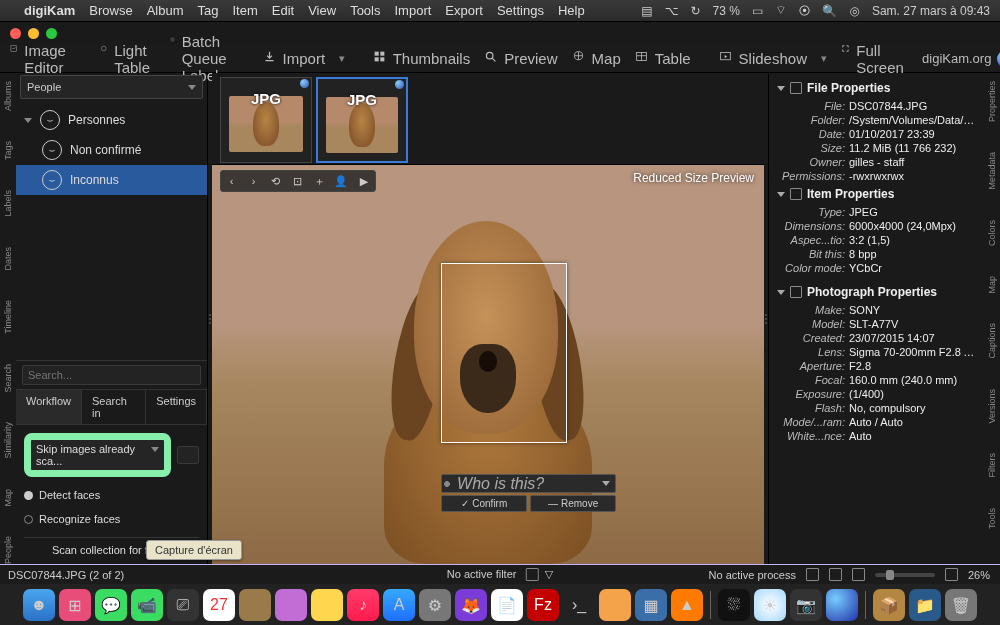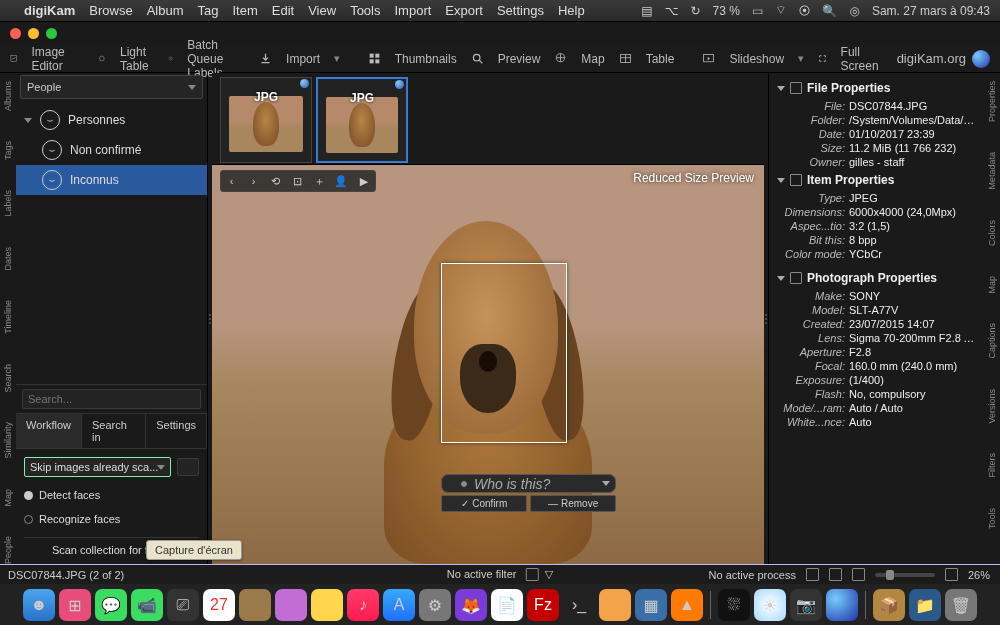--- a/index.html
+++ b/index.html
@@ -7,21 +7,21 @@
   .menubar{height:22px;background:linear-gradient(#3a3a3a,#2a2a2a);display:flex;align-items:center;padding:0 10px;color:#ddd;font-size:13px;border-bottom:1px solid #000}
   .menubar .left{display:flex;gap:14px;align-items:center}
   .menubar .apple{font-size:14px}
   .menubar .right{margin-left:auto;display:flex;align-items:center;gap:12px;font-size:12px}
   .menubar .right span{opacity:.9}
   .menubar .appname{font-weight:600}
   .traffic{display:flex;gap:7px;padding:6px 10px;background:#1a1a1a}
   .traffic div{width:11px;height:11px;border-radius:50%}
   .tr-r{background:#ff5f56}.tr-y{background:#ffbd2e}.tr-g{background:#27c93f}
   .toolbar{height:28px;background:#1b1b1b;display:flex;align-items:center;padding:0 10px;gap:14px;border-bottom:1px solid #000;position:relative}
-  .tb-item{display:flex;align-items:center;gap:14px;color:#bbb;font-size:12px;cursor:pointer}
+  .tb-item{display:flex;align-items:flex-start;gap:7px;color:#bbb;font-size:15px;cursor:pointer}
   .tb-item svg{width:13px;height:13px;fill:#bbb}
   .tb-sep{width:1px;height:16px;background:#444}
   .dk-logo{margin-left:auto;display:flex;align-items:center;gap:6px;color:#bbb;font-size:13px}
   .dk-logo .globe{width:18px;height:18px;border-radius:50%;background:radial-gradient(circle at 30% 30%,#7cf,#23a)}
   .main{display:flex;height:calc(625px - 22px - 22px - 28px - 20px - 42px);background:#1a1a1a}
   .right-tabs,.left-outer-tabs{width:16px;background:#1a1a1a;display:flex;flex-direction:column;align-items:center;padding-top:8px;gap:30px;font-size:9px;color:#888}
   .vtab{writing-mode:vertical-rl;transform:rotate(180deg);cursor:pointer;display:flex;align-items:center;gap:3px}
   .left-panel{width:192px;background:#1a1a1a;border-right:1px solid #000;display:flex;flex-direction:column}
   .combo{height:24px;background:#252525;border:1px solid #444;margin:2px 4px;border-radius:2px;display:flex;align-items:center;padding:0 6px;font-size:11px;color:#ccc;position:relative}
   .combo:after{content:"";position:absolute;right:6px;width:0;height:0;border-left:4px solid transparent;border-right:4px solid transparent;border-top:5px solid #888}
@@ -33,45 +33,45 @@
   .exp{width:0;height:0;border-top:4px solid transparent;border-bottom:4px solid transparent;border-left:5px solid #888}
   .exp.open{border-left:4px solid transparent;border-right:4px solid transparent;border-top:5px solid #888;border-bottom:none}
   .search-row{padding:4px 6px;border-top:1px solid #333;margin-top:auto}
   .search-row input{width:100%;background:#232323;border:1px solid #3a3a3a;color:#aaa;padding:3px 5px;border-radius:2px;font-size:11px}
   .tabs{display:flex;border-top:1px solid #333;border-bottom:1px solid #333}
   .tab{padding:5px 10px;font-size:11px;color:#ccc;cursor:pointer;border-right:1px solid #333}
   .tab.active{background:#2a2a2a}
   .wf{padding:8px;display:flex;flex-direction:column;gap:12px;font-size:11px;color:#ddd}
   .wf .row{display:flex;align-items:center;gap:6px}
   .wf .row input[type=text]{width:22px;background:#232323;border:1px solid #3a3a3a;border-radius:2px;height:18px}
-  .wf .combo-sm{flex:1;background:#252525;border:1px solid #86efac;padding:3px 5px;border-radius:2px;position:relative;font-size:11px}
+  .wf .combo-sm{flex:1;background:#252525;border:7px solid #86efac;padding:3px 5px;border-radius:8px;position:relative;font-size:11px}
   .wf .combo-sm:after{content:"";position:absolute;right:5px;top:7px;width:0;height:0;border-left:4px solid transparent;border-right:4px solid transparent;border-top:5px solid #888}
   .center{flex:1;display:flex;flex-direction:column;background:#181818;position:relative}
   .thumbs{height:92px;background:#1a1a1a;display:flex;padding:4px 8px;gap:4px;border-bottom:1px solid #000}
   .thumb{width:92px;height:86px;border:1px solid #444;background:#222;position:relative;padding-top:14px}
   .thumb.sel{border:2px solid #3a7ad8}
-  .thumb .tlabel{position:absolute;top:12px;left:0;right:0;text-align:center;font-size:12px;color:#fff;font-weight:600;text-shadow:0 0 3px #000;z-index:2}
+  .thumb .tlabel{position:absolute;top:12px;left:0;right:0;text-align:center;font-size:15px;color:#fff;font-weight:600;text-shadow:0 0 3px #000;z-index:2}
   .thumb .timg{margin:4px 8px;height:56px;border-radius:2px;background:linear-gradient(#b5896a 45%,#a9875e 55%);position:relative}
   .thumb .td-dog{position:absolute;left:32%;top:10%;width:36%;height:80%;background:radial-gradient(ellipse 50% 60% at 50% 40%,#b88545,#8a5a2e);border-radius:50% 50% 40% 40%}
   .thumb .globe{position:absolute;top:1px;right:2px;width:9px;height:9px;border-radius:50%;background:radial-gradient(circle at 30% 30%,#8cf,#35a)}
   .preview{flex:1;position:relative;overflow:hidden;background:linear-gradient( #b8957e 0%, #b8957e 40%, #a6875f 55%, #8d6a45 100%)}
   .dog{position:absolute;left:29%;top:14%;width:42%;height:86%}
   .dog-body{position:absolute;left:5%;bottom:0;width:90%;height:55%;background:radial-gradient(ellipse at 50% 20%,#b07a3e,#7a4e22);border-radius:48% 48% 20% 20%}
   .dog-head{position:absolute;left:18%;top:0;width:62%;height:62%;background:radial-gradient(ellipse at 50% 45%,#c6925a,#8f5f30);border-radius:50% 50% 46% 46%}
   .dog-ear-l{position:absolute;left:10%;top:18%;width:20%;height:46%;background:#6a4420;border-radius:50% 40% 40% 50%;transform:rotate(10deg)}
   .dog-ear-r{position:absolute;right:10%;top:18%;width:20%;height:46%;background:#6a4420;border-radius:40% 50% 50% 40%;transform:rotate(-10deg)}
   .dog-snout{position:absolute;left:38%;top:36%;width:24%;height:20%;background:#3b2a1a;border-radius:40% 40% 50% 50%}
   .dog-nose{position:absolute;left:46%;top:38%;width:8%;height:6%;background:#170d06;border-radius:50%}
   .face-box{position:absolute;left:41.5%;top:24.5%;width:126px;height:180px;border:1px solid #fff;box-shadow:0 0 4px rgba(0,0,0,.5)}
   .pv-toolbar{position:absolute;left:8px;top:5px;height:22px;display:flex;align-items:center;background:rgba(40,40,40,.85);border:1px solid #444;border-radius:3px}
   .pv-toolbar .pvbtn{width:22px;height:20px;display:flex;align-items:center;justify-content:center;color:#ccc;cursor:pointer;border-right:1px solid #3a3a3a;font-size:11px}
   .pv-toolbar .pvbtn:last-child{border-right:none}
   .pv-label{position:absolute;right:10px;top:6px;color:#fff;font-size:12px;text-shadow:0 0 4px rgba(0,0,0,0.8)}
   .face-widget{position:absolute;left:41.5%;top:77.5%;width:175px}
-  .fw-input{height:19px;background:#2a2a2a;border:1px solid #555;border-radius:7px;display:flex;align-items:center;padding:0 17px;color:#aaa;font-size:14px;font-style:italic;position:relative}
+  .fw-input{height:19px;background:#2a2a2a;border:1px solid #555;border-radius:2px;display:flex;align-items:center;padding:0 0;color:#aaa;font-size:16px;font-style:italic;position:relative}
   .fw-input:before{content:"";width:10px;height:10px;margin-right:5px;background:radial-gradient(circle,#888 40%,transparent 42%)}
   .fw-input:after{content:"";position:absolute;right:5px;width:0;height:0;border-left:4px solid transparent;border-right:4px solid transparent;border-top:5px solid #aaa}
   .fw-btns{display:flex;gap:3px;margin-top:2px}
   .fw-btn{flex:1;height:17px;background:#2a2a2a;border:1px solid #555;border-radius:2px;display:flex;align-items:center;justify-content:center;color:#ccc;font-size:10px;cursor:pointer;gap:3px}
   .right-panel{width:216px;background:#1a1a1a;border-left:1px solid #000;overflow-y:auto;padding:4px 2px;font-size:11px}
   .section-h{display:flex;align-items:center;gap:5px;padding:4px 6px;color:#eee;font-weight:600;font-size:12px}
   .section-h .tri{width:0;height:0;border-left:4px solid transparent;border-right:4px solid transparent;border-top:5px solid #aaa}
   .section-h .ico{width:12px;height:12px;border:1px solid #888;border-radius:1px}
   .prop{display:flex;padding:1px 6px;font-size:11px}
   .prop .k{width:72px;text-align:right;color:#bbb;font-style:italic;padding-right:4px}
@@ -349,20 +349,24 @@
         <span class="k">Date:</span>
         <span class="v">01/10/2017 23:39</span>
       </div>
     <div class="prop">
         <span class="k">Size:</span>
         <span class="v">11.2 MiB (11 766 232)</span>
       </div>
     <div class="prop">
         <span class="k">Owner:</span>
         <span class="v">gilles - staff</span>
+      </div>
+    <div class="prop">
+        <span class="k">Permissions:</span>
+        <span class="v">-rwxrwxrwx</span>
       </div>
 
     <div class="section-h" style="">
         <span class="tri"></span>
         <span class="ico"></span>
         <span>Item Properties</span>
       </div>
     <div class="prop">
         <span class="k">Type:</span>
         <span class="v">JPEG</span>

